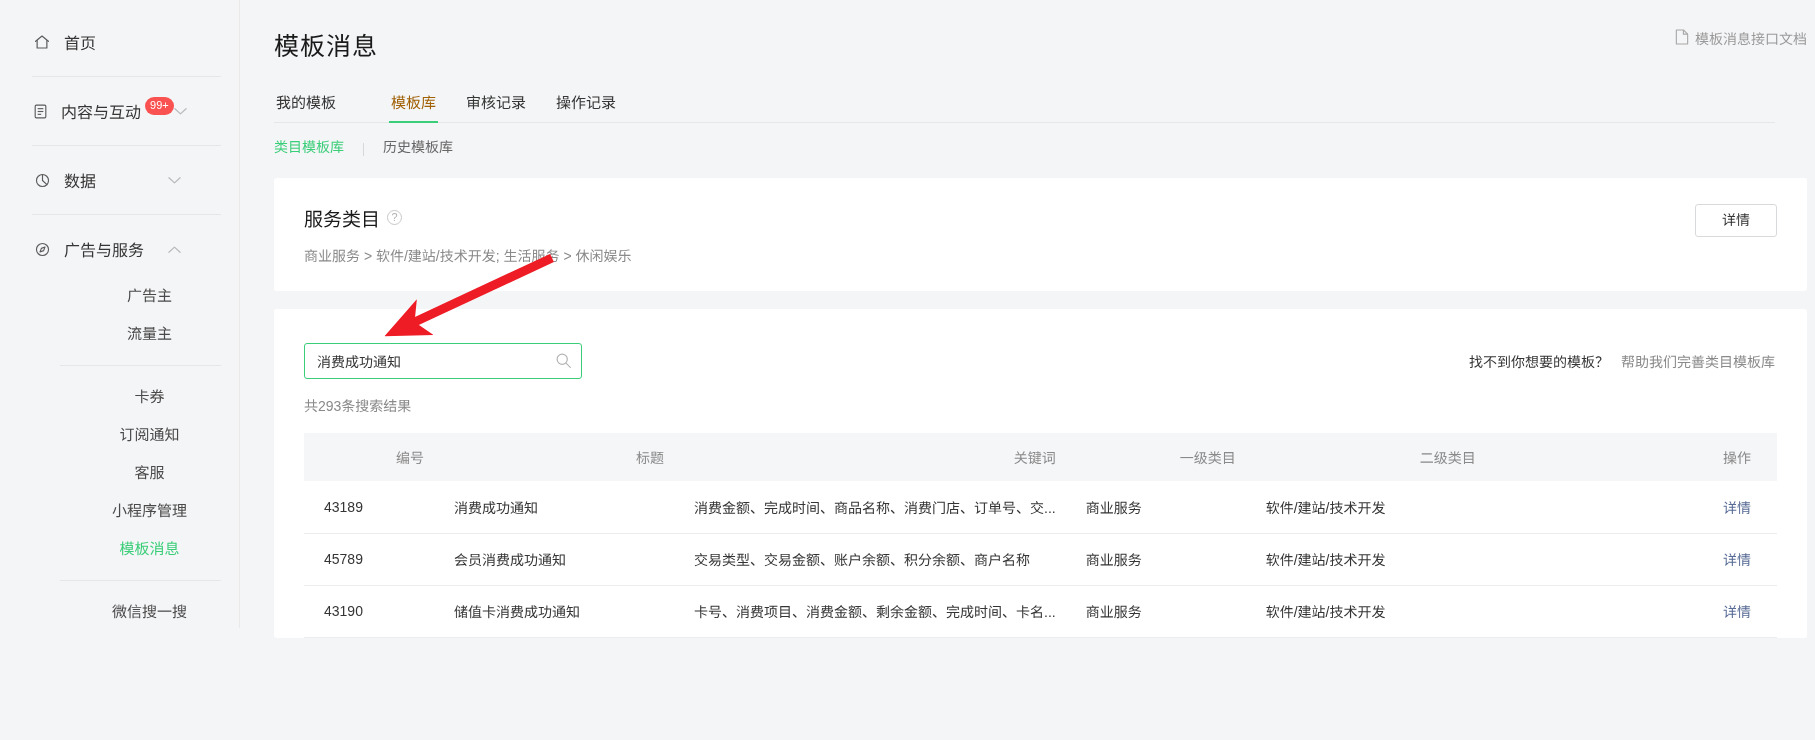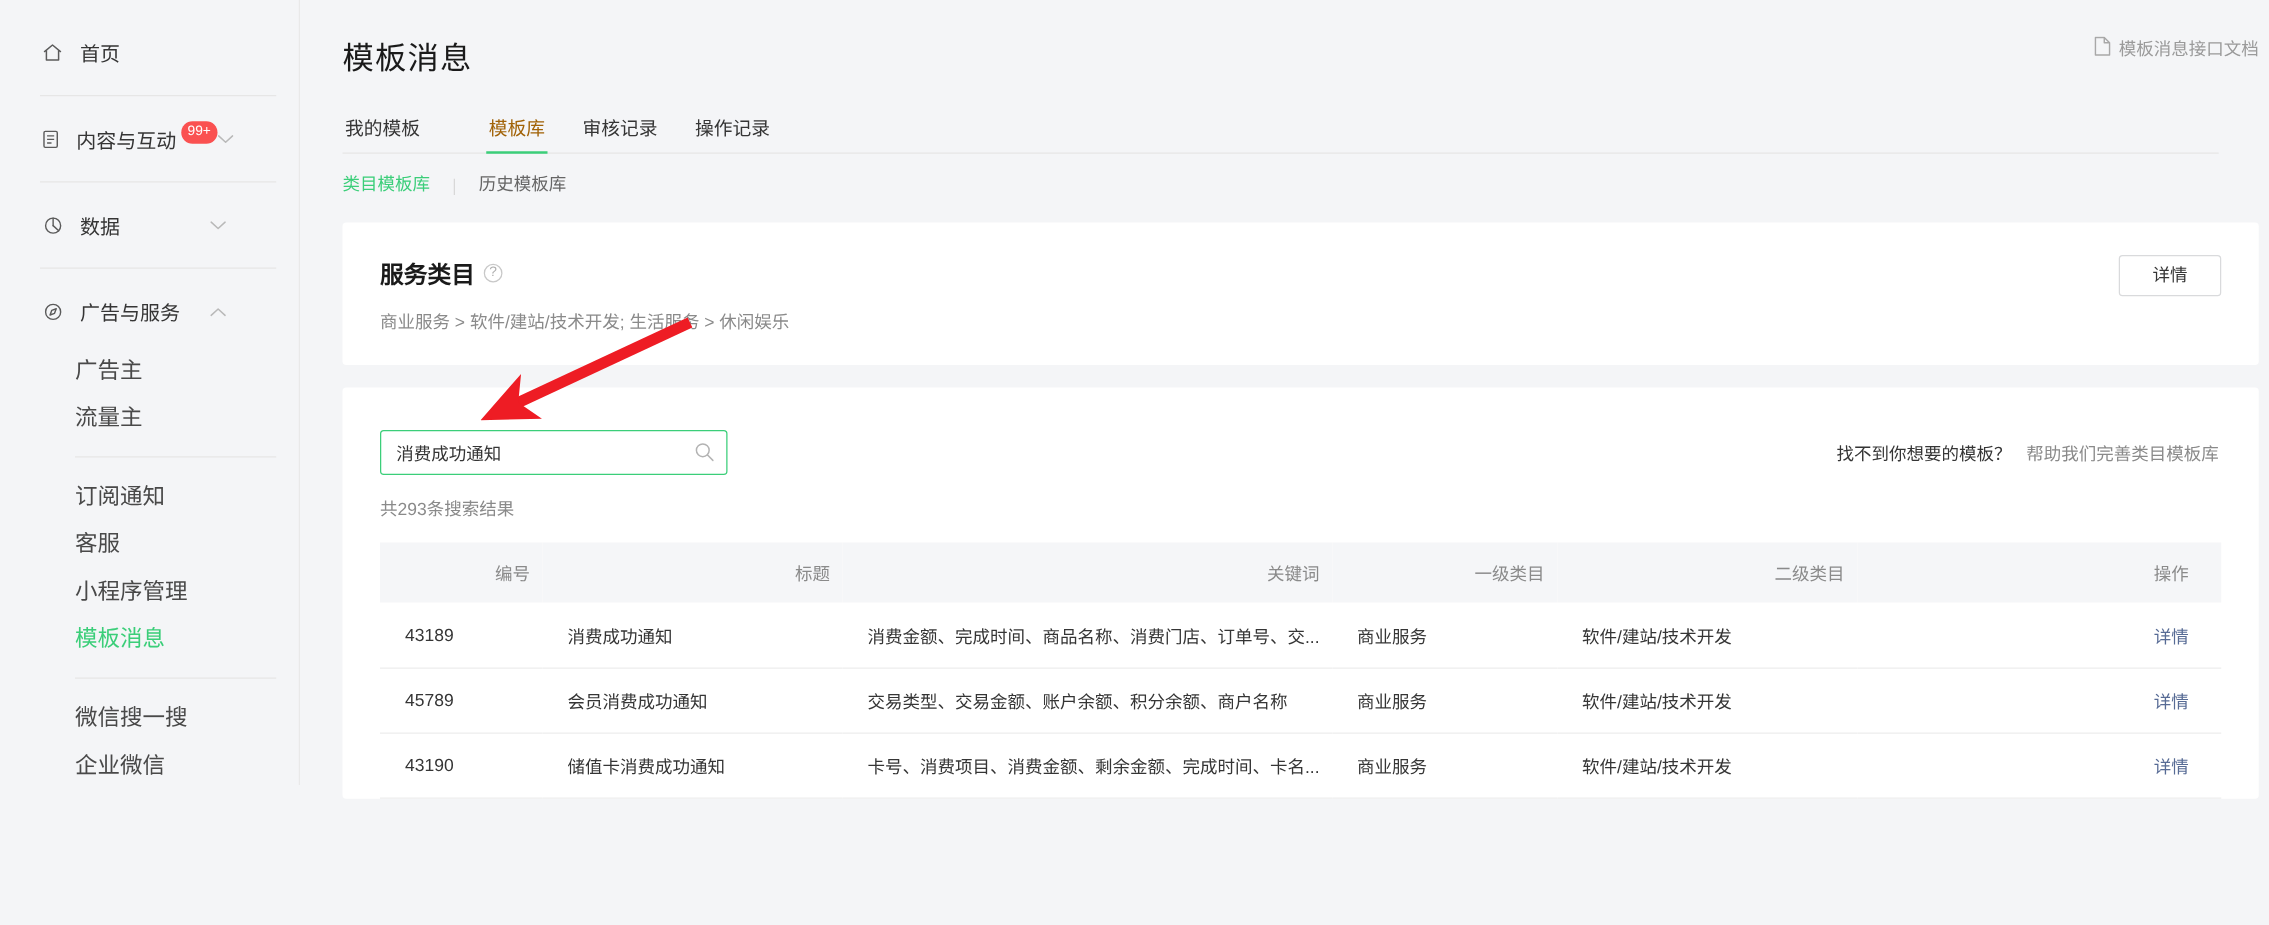--- a/index.html
+++ b/index.html
@@ -61,24 +61,25 @@
     margin: 14px 18px 14px 32px;
   }
   .sub-divider {
     height: 1px; background: #e6e6e6;
     margin: 12px 18px 12px 60px;
   }
   .side-sub {
     display: block;
     height: 38px; line-height: 38px;
     padding-left: 60px;
-    font-size: 18px;
+    font-size: 15px;
     color: #494949;
     cursor: pointer;
     text-decoration: none;
+    text-align: center;
   }
   .side-sub.active { color: #3bce79; }
 
   
   .main {
     flex: 1 1 auto;
     height: 740px;
     background: #f4f5f7;
     overflow: hidden;
     position: relative;
@@ -139,21 +140,21 @@
 
   .card {
     background: #ffffff;
     border-radius: 3px;
     position: relative;
     padding: 26px 30px 26px 30px;
     margin-bottom: 18px;
   }
   .card-title-row { display: flex; align-items: center; gap: 7px; }
   .card-title {
-    font-size: 19px; color: #1a1a1a; font-weight: bold; margin: 0;
+    font-size: 19px; color: #1a1a1a; font-weight: normal; margin: 0;
   }
   .q-icon {
     width: 15px; height: 15px; border-radius: 50%;
     border: 1px solid #c8c8c8; color: #b0b0b0;
     font-size: 11px; line-height: 13px; text-align: center;
     display: inline-block; cursor: pointer;
   }
   .breadcrumb {
     margin-top: 14px;
     font-size: 14px;
@@ -325,20 +326,23 @@
 
     <a class="side-sub">
       <span>广告主</span>
     </a>
     <a class="side-sub">
       <span>流量主</span>
     </a>
 
     <div class="sub-divider"></div>
 
+    <a class="side-sub">
+      <span>卡券</span>
+    </a>
     <a class="side-sub">
       <span>订阅通知</span>
     </a>
     <a class="side-sub">
       <span>客服</span>
     </a>
     <a class="side-sub">
       <span>小程序管理</span>
     </a>
     <a class="side-sub active">

